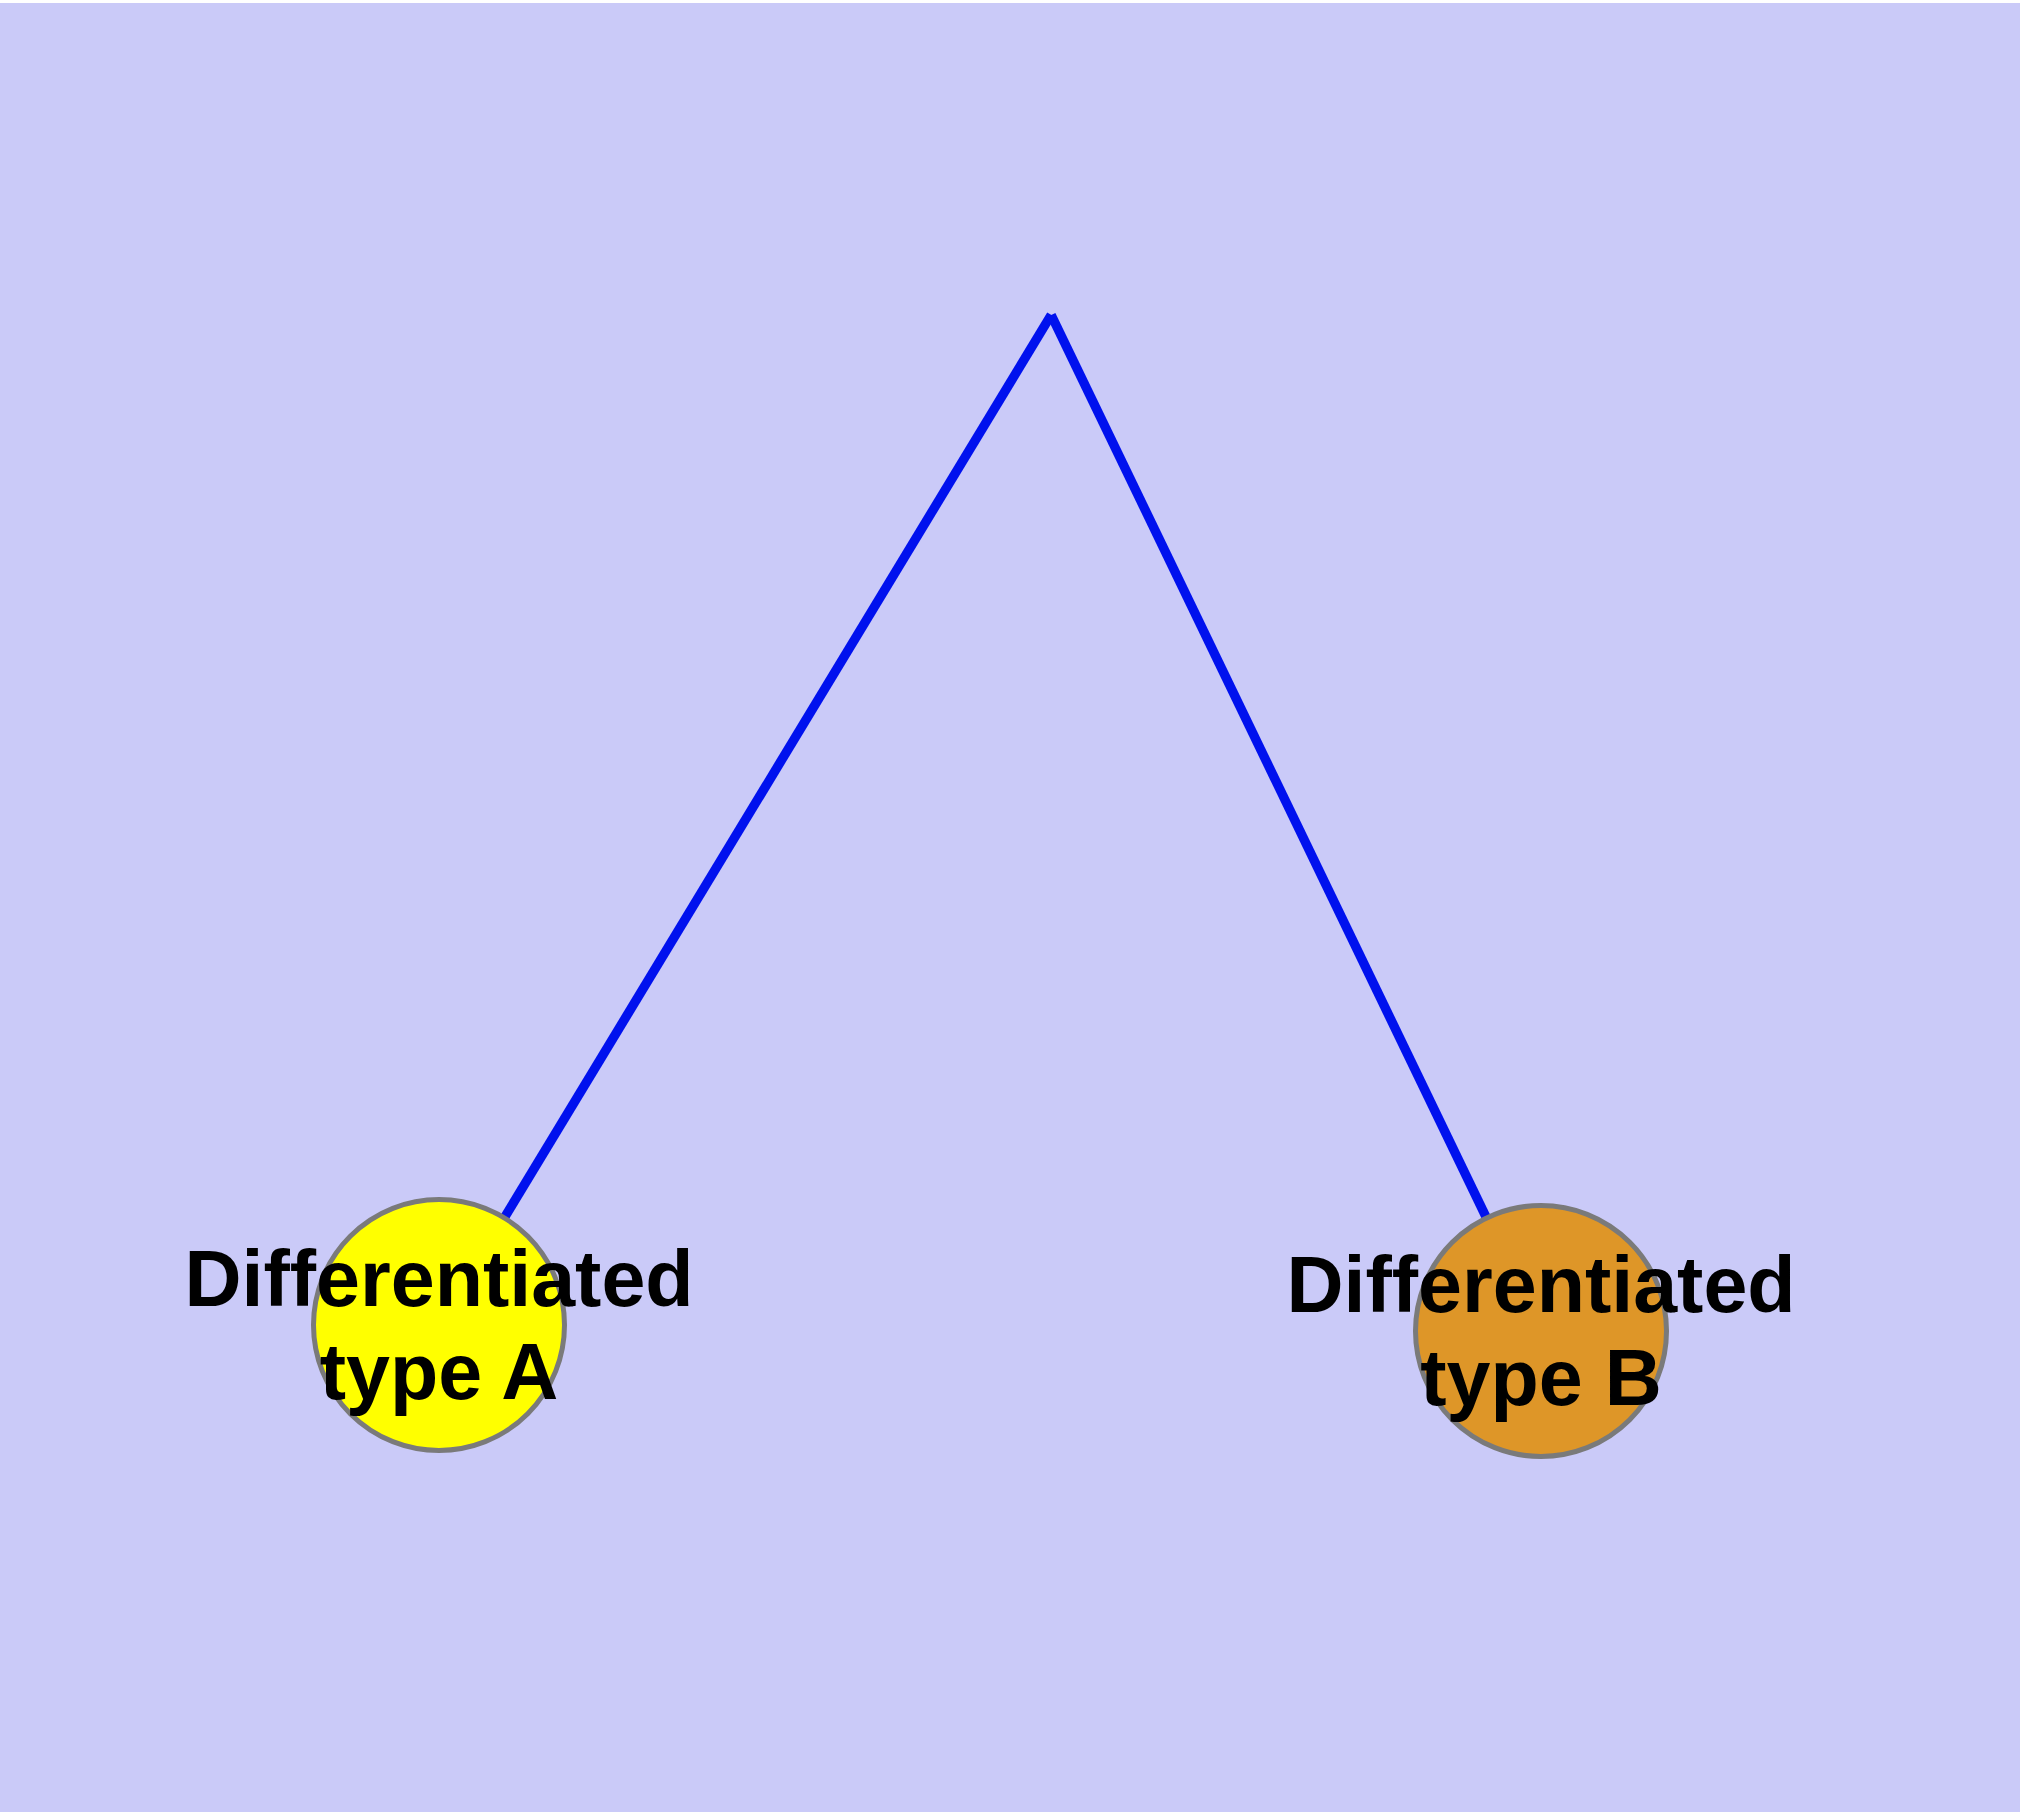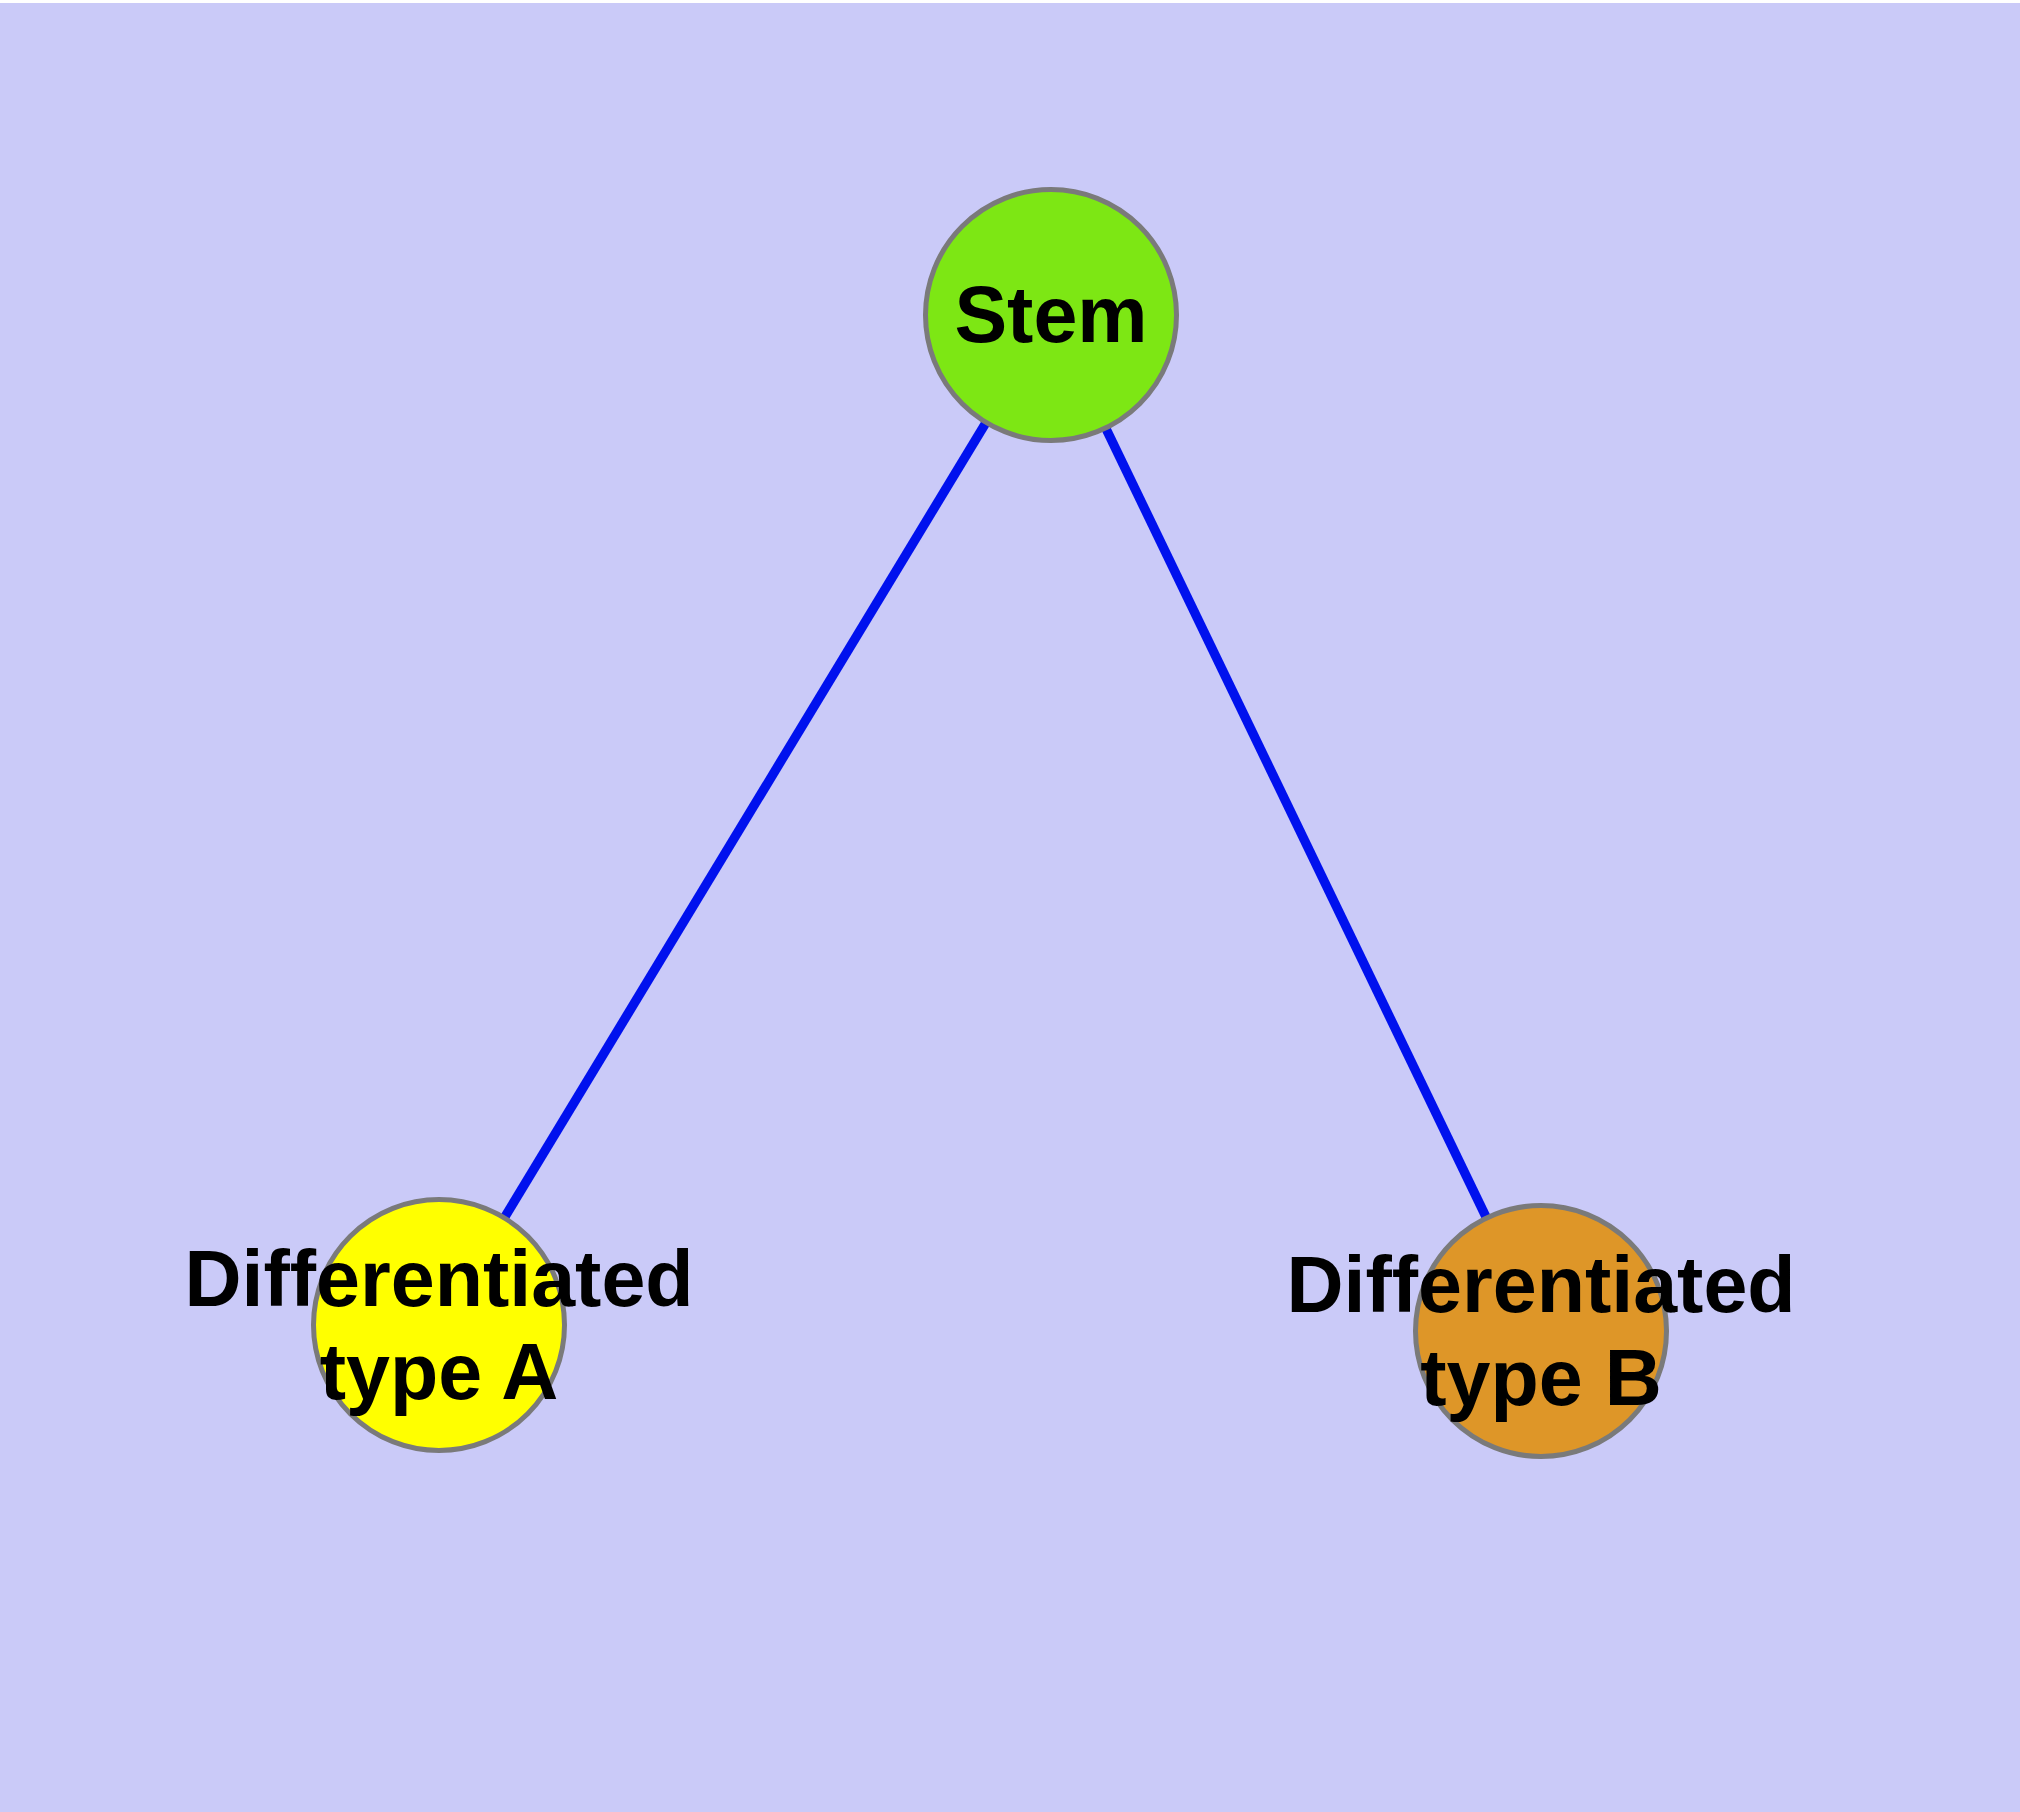--- a/index.html
+++ b/index.html
@@ -54,23 +54,20 @@
 </head>
 <body>
 
 <div id="stage" style="width: 2021px; height: 1812px; background: rgb(255, 255, 255);">
   <div id="plot-area" style="background: rgb(202, 202, 248);">
     <svg id="edges-layer" viewBox="0 0 2384 2134" preserveAspectRatio="none">
       <line x1="1240" y1="368" x2="518" y2="1560" stroke="#0011ee" stroke-width="11"></line>
       <line x1="1240" y1="368" x2="1818" y2="1567" stroke="#0011ee" stroke-width="11"></line>
     </svg>
 
-    <div class="node" style="left: 923px; top: 184px; width: 256px; height: 256px; background: rgb(125, 231, 20); border-color: rgb(122, 122, 122); border-width: 5.1px;">
-      <div class="node-label" style="color: rgb(0, 0, 0);">Stem</div>
-    </div>
 
     <div class="node" style="left: 311px; top: 1194px; width: 256px; height: 256px; background: rgb(255, 255, 0); border-color: rgb(122, 122, 122); border-width: 5.1px;">
       <div class="node-label" style="color: rgb(0, 0, 0);">Differentiated
 type A</div>
     </div>
 
     <div class="node" style="left: 1413px; top: 1200px; width: 256px; height: 256px; background: rgb(222, 150, 40); border-color: rgb(122, 122, 122); border-width: 5.1px;">
       <div class="node-label" style="color: rgb(0, 0, 0);">Differentiated
 type B</div>
     </div>

